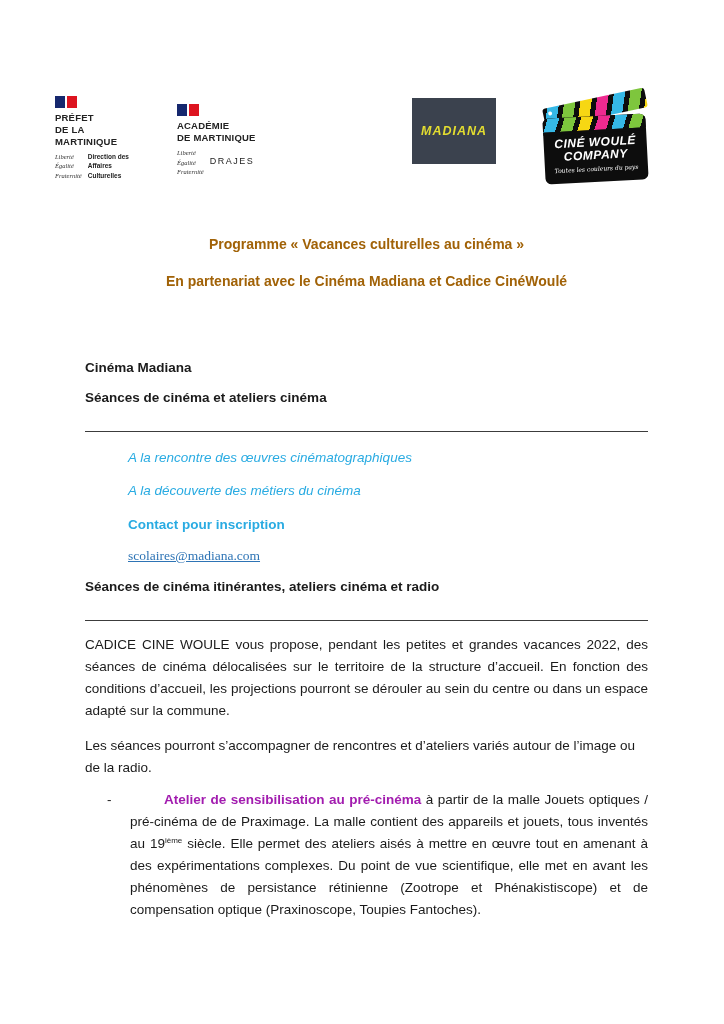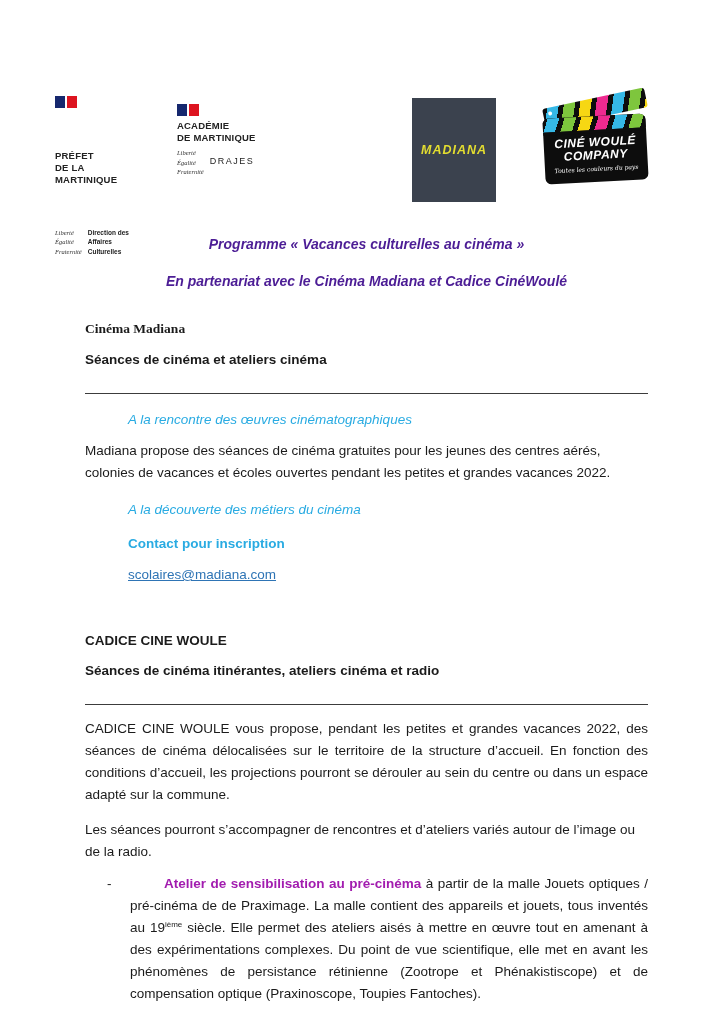--- a/index.html
+++ b/index.html
@@ -13,25 +13,25 @@
   .gov-logo{display:flex;flex-direction:column;font-size:10px;}
   .flag{display:flex;width:22px;height:12px;margin-bottom:4px;}
   .flag .b{width:10px;height:12px;background:#16286e;}
   .flag .w{width:2px;height:12px;background:#ffffff;}
   .flag .r{width:10px;height:12px;background:#dd1420;}
   .gov-title{font-weight:bold;font-size:9.5px;line-height:1.25;letter-spacing:.2px;color:#222;}
   .gov-bottom{display:flex;margin-top:4px;gap:6px;}
   .motto{font-family:"Liberation Serif",serif;font-style:italic;font-size:6.5px;line-height:1.5;color:#333;}
   .direction{font-weight:bold;font-size:6.5px;line-height:1.5;color:#222;}
   .drajes{font-size:9px;letter-spacing:1.5px;color:#222;margin-top:8px;}
-  .prefet{width:90px;gap:38px;}
+  .prefet{width:90px;}
   .academie{width:110px;margin-left:32px;margin-top:8px;}
   
   .madiana-box{
-    margin-left:125px;margin-top:2px;width:84px;height:104px;background:#3b424e;
+    margin-left:125px;margin-top:2px;width:84px;height:66px;background:#3b424e;
     display:flex;align-items:center;justify-content:center;flex:0 0 auto;
   }
   .madiana-text{color:#e3dd30;font-weight:bold;font-size:12.5px;letter-spacing:1px;font-style:italic;}
   
   .cw-logo{position:relative;width:112px;height:96px;margin-left:44px;margin-top:-4px;flex:0 0 auto;}
   .cw-stripes{
     background:repeating-linear-gradient(110deg,
       #0d0d0d 0 5px,#35b8e6 5px 16px,#0d0d0d 16px 21px,#7ec63d 21px 32px,
       #0d0d0d 32px 37px,#f6d713 37px 48px,#0d0d0d 48px 53px,#ee2a90 53px 64px);
   }
@@ -39,33 +39,33 @@
   .cw-dot{position:absolute;width:4px;height:4px;border-radius:50%;background:#fff;}
   .cw-body{position:absolute;top:24px;left:4px;width:103px;height:66px;background:#0d0d0d;
     transform:rotate(-3deg);border-radius:6px;overflow:hidden;}
   .cw-band{height:14px;border-bottom:3px solid #0d0d0d;}
   .cw-text{color:#fff;text-align:center;font-weight:bold;font-style:italic;
     font-size:12px;line-height:1.1;margin-top:3px;letter-spacing:.5px;}
   .cw-tagline{color:#fff;text-align:center;font-family:"DejaVu Serif",serif;font-style:italic;
     font-size:6px;margin-top:3px;}
   
   .content{padding:0 76px 0 85px;}
-  .doc-title{color:#4c1d95;font-weight:bold;font-size:14px;text-align:center;font-style:italic;}
+  .doc-title{color:#a16207;font-weight:bold;font-size:14px;text-align:center;}
   .t1{margin-top:44px;}
   .t2{margin-top:21px;}
   .h-section{font-weight:bold;font-size:13.5px;margin-top:0;color:#1b1b1b;}
-  .h-mad{margin-top:32px;font-family:Liberation Serif, serif;}
+  .h-mad{margin-top:71px;}
   .h-cad{margin-top:50px;}
   .h-rule{font-weight:bold;font-size:13.5px;margin-top:15px;padding-bottom:26px;border-bottom:1.4px solid #3c3c3c;}
   .cyan-head{color:#29abe2;font-weight:normal;font-style:italic;font-size:13.5px;margin:18px 0 0 43px;}
   .para{font-size:13.5px;line-height:22px;margin-top:13px;}
   .just{text-align:justify;}
   .contact-label{color:#29abe2;font-weight:bold;font-size:13.5px;margin:19px 0 0 43px;}
   .email{color:#2e74b5;font-size:13.5px;margin:16px 0 0 43px;display:inline-block;text-decoration:underline;cursor:pointer;}
-  .email-row{margin:0;}
+  .email-row{margin:0;font-family:Liberation Serif, serif;}
   ul.atelier{list-style:none;margin:10px 0 0 0;padding:0;}
   ul.atelier li{position:relative;padding-left:45px;font-size:13.5px;line-height:22px;text-align:justify;margin-top:4px;}
   ul.atelier .dash{position:absolute;left:22px;top:0;}
   .lead{color:#a21caf;font-weight:bold;margin-left:34px;}
   sup{font-size:8px;line-height:0;}
 </style>
 </head>
 <body>
 
 <div class="page">
@@ -140,28 +140,26 @@
 
   <div class="content">
 
     <div class="doc-title t1">Programme « Vacances culturelles au cinéma »</div>
     <div class="doc-title t2">En partenariat avec le Cinéma Madiana et Cadice CinéWoulé</div>
 
     <div class="h-section h-mad">Cinéma Madiana</div>
     <div class="h-rule">Séances de cinéma et ateliers cinéma</div>
 
     <div class="cyan-head">A la rencontre des œuvres cinématographiques</div>
-    <div class="para">Madiana propose des séances de cinéma gratuites pour les jeunes des centres aérés, colonies de vacances et écoles ouvertes pendant les petites et grandes vacances 2022.</div>
 
     <div class="cyan-head">A la découverte des métiers du cinéma</div>
 
     <div class="contact-label">Contact pour inscription</div>
     <div class="email-row"><a class="email">scolaires@madiana.com</a></div>
 
-    <div class="h-section h-cad">CADICE CINE WOULE</div>
     <div class="h-rule">Séances de cinéma itinérantes, ateliers cinéma et radio</div>
 
     <div class="para just">CADICE CINE WOULE vous propose, pendant les petites et grandes vacances 2022, des séances de cinéma délocalisées sur le territoire de la structure d’accueil. En fonction des conditions d’accueil, les projections pourront se dérouler au sein du centre ou dans un espace adapté sur la commune.</div>
     <div class="para">Les séances pourront s’accompagner de rencontres et d’ateliers variés autour de l’image ou de la radio.</div>
 
     <ul class="atelier">
       <li>
         <span class="dash">-</span><span class="lead">Atelier de sensibilisation au pré-cinéma</span><span> à partir de la malle Jouets optiques / pré-cinéma de de Praximage. La malle contient des appareils et jouets, tous inventés au 19</span><sup>ième</sup><span> siècle. Elle permet des ateliers aisés à mettre en œuvre tout en amenant à des expérimentations complexes. Du point de vue scientifique, elle met en avant les phénomènes de persistance rétinienne (Zootrope et Phénakistiscope) et de compensation optique (Praxinoscope, Toupies Fantoches).</span>
       </li>
 

